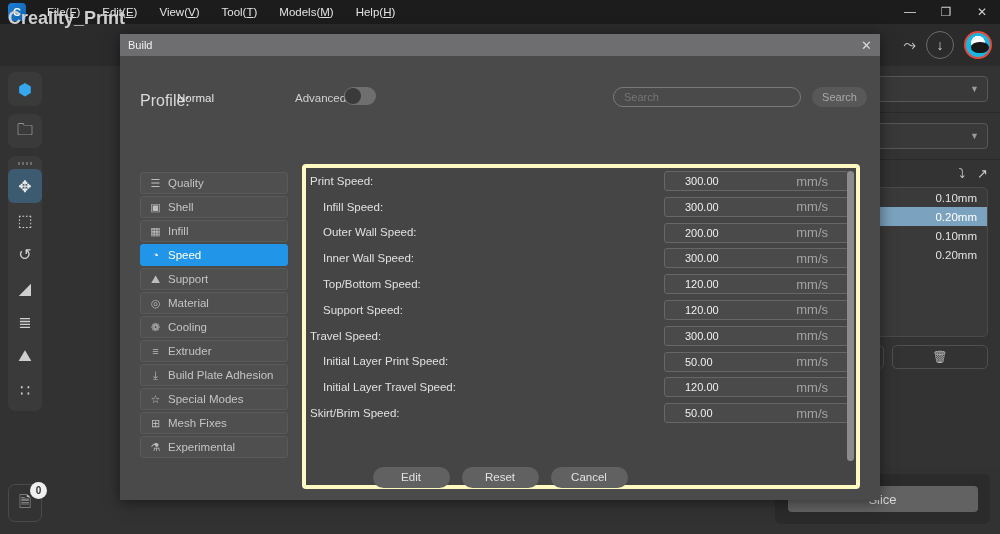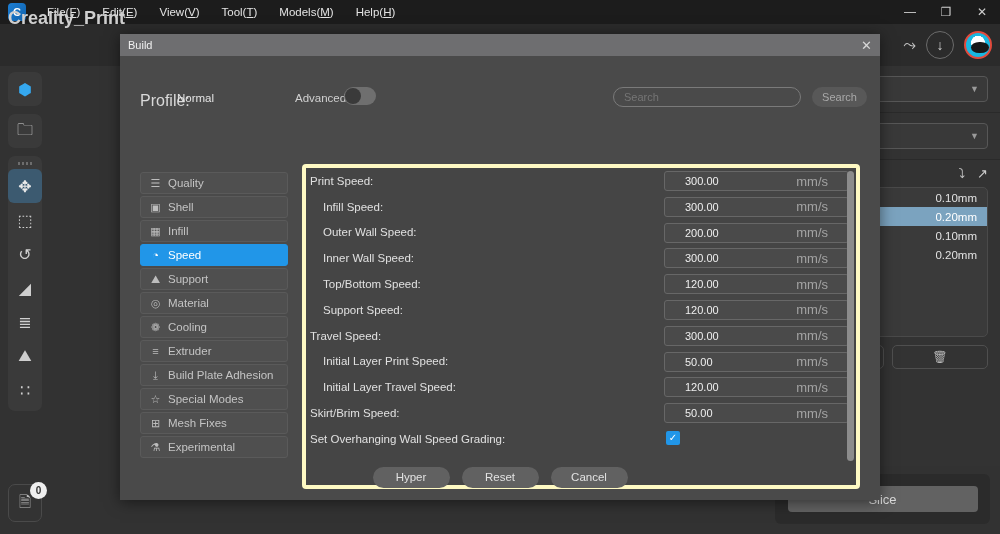--- a/index.html
+++ b/index.html
@@ -509,29 +509,25 @@
                 <span class="sunit">mm/s</span>
               </div>
             </div>
             <div class="srow">
               <span class="slabel">Skirt/Brim Speed:</span>
               <div class="sfield">
                 <span class="sval">50.00</span>
                 <span class="sunit">mm/s</span>
               </div>
             </div>
-            <div class="srow">
-              <span class="slabel">Set Overhanging Wall Speed Grading:</span>
-              <div class="scheck">✓</div>
-            </div>
           </div>
         <div class="sbar"></div>
       </div>
     </div>
 
     <div class="dlg-footer" id="dlg-footer">
-        <div class="fbtn">Hyper</div>
+        <div class="fbtn">Edit</div>
         <div class="fbtn">Reset</div>
         <div class="fbtn">Cancel</div>
       </div>
   </div>
 
 </div>
 
 </body></html>

